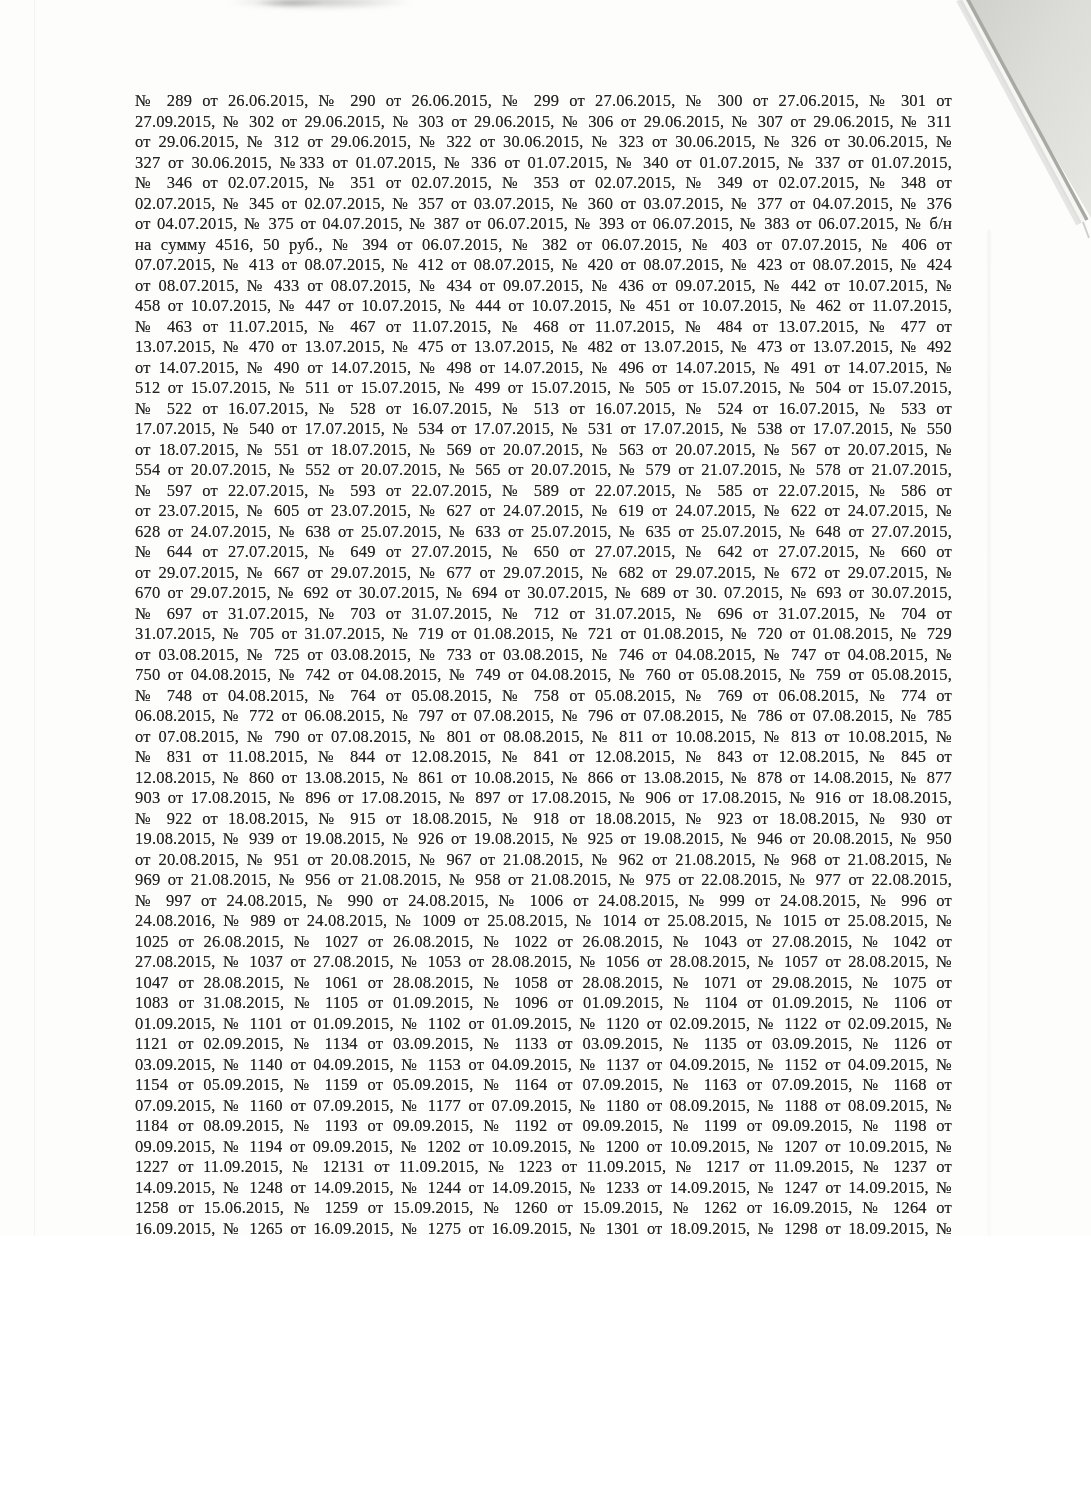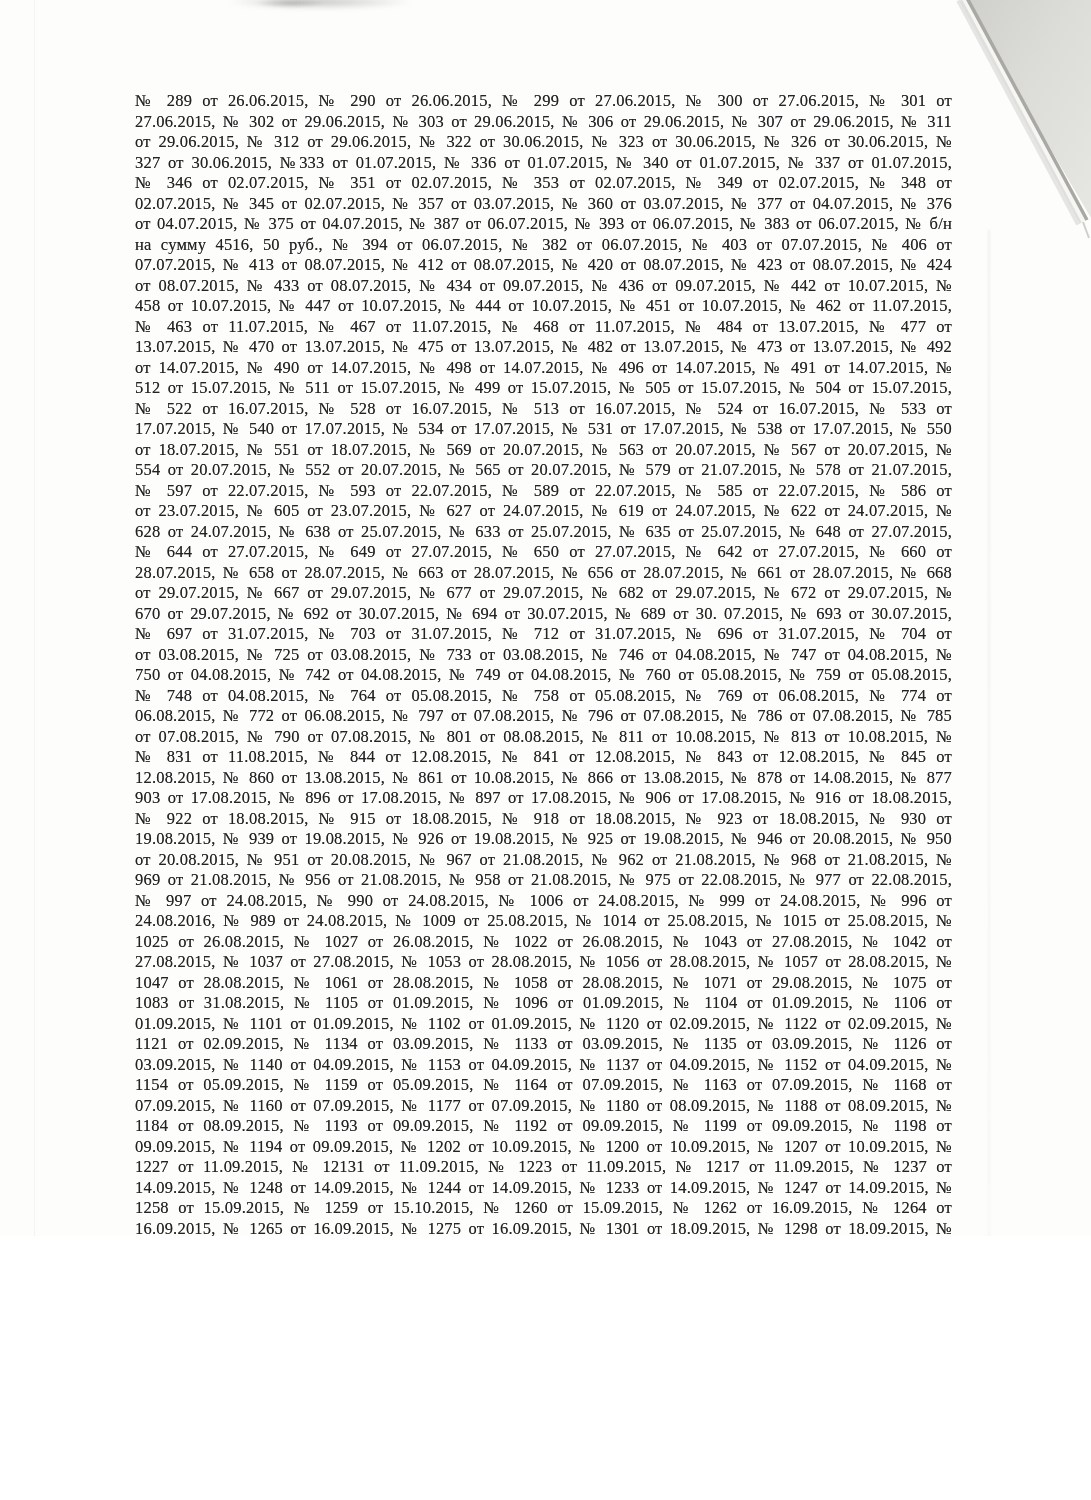--- a/index.html
+++ b/index.html
@@ -126,21 +126,21 @@
 
     <line x1="967" y1="-2" x2="1087" y2="220" stroke="#a9a8a3" stroke-width="3.5"></line>
 
     <line x1="959" y1="0" x2="1079" y2="224" stroke="rgba(120,120,116,0.18)" stroke-width="6"></line>
 
     <line x1="1083" y1="222" x2="1089" y2="238" stroke="rgba(150,149,144,0.45)" stroke-width="2"></line>
   </svg>
 
   <div class="textblock">
       <div class="line">№ 289 от 26.06.2015, № 290 от 26.06.2015, № 299 от 27.06.2015, № 300 от 27.06.2015, № 301 от</div>
-      <div class="line">27.06.2015, № 302 от 29.06.2015, № 303 от 29.06.2015, № 306 от 29.06.2015, № 307 от 29.06.2015, № 311</div>
+      <div class="line">27.09.2015, № 302 от 29.06.2015, № 303 от 29.06.2015, № 306 от 29.06.2015, № 307 от 29.06.2015, № 311</div>
       <div class="line">от 29.06.2015, № 312 от 29.06.2015, № 322 от 30.06.2015, № 323 от 30.06.2015, № 326 от 30.06.2015, №</div>
       <div class="line">327 от 30.06.2015, №333 от 01.07.2015, № 336 от 01.07.2015, № 340 от 01.07.2015, № 337 от 01.07.2015,</div>
       <div class="line">№ 346 от 02.07.2015, № 351 от 02.07.2015, № 353 от 02.07.2015, № 349 от 02.07.2015, № 348 от</div>
       <div class="line">02.07.2015, № 345 от 02.07.2015, № 357 от 03.07.2015, № 360 от 03.07.2015, № 377 от 04.07.2015, № 376</div>
       <div class="line">от 04.07.2015, № 375 от 04.07.2015, № 387 от 06.07.2015, № 393 от 06.07.2015, № 383 от 06.07.2015, № б/н</div>
       <div class="line">на сумму 4516, 50 руб., № 394 от 06.07.2015, № 382 от 06.07.2015, № 403 от 07.07.2015, № 406 от</div>
       <div class="line">07.07.2015, № 413 от 08.07.2015, № 412 от 08.07.2015, № 420 от 08.07.2015, № 423 от 08.07.2015, № 424</div>
       <div class="line">от 08.07.2015, № 433 от 08.07.2015, № 434 от 09.07.2015, № 436 от 09.07.2015, № 442 от 10.07.2015, №</div>
       <div class="line">458 от 10.07.2015, № 447 от 10.07.2015, № 444 от 10.07.2015, № 451 от 10.07.2015, № 462 от 11.07.2015,</div>
       <div class="line">№ 463 от 11.07.2015, № 467 от 11.07.2015, № 468 от 11.07.2015, № 484 от 13.07.2015, № 477 от</div>
@@ -148,24 +148,24 @@
       <div class="line">от 14.07.2015, № 490 от 14.07.2015, № 498 от 14.07.2015, № 496 от 14.07.2015, № 491 от 14.07.2015, №</div>
       <div class="line">512 от 15.07.2015, № 511 от 15.07.2015, № 499 от 15.07.2015, № 505 от 15.07.2015, № 504 от 15.07.2015,</div>
       <div class="line">№ 522 от 16.07.2015, № 528 от 16.07.2015, № 513 от 16.07.2015, № 524 от 16.07.2015, № 533 от</div>
       <div class="line">17.07.2015, № 540 от 17.07.2015, № 534 от 17.07.2015, № 531 от 17.07.2015, № 538 от 17.07.2015, № 550</div>
       <div class="line">от 18.07.2015, № 551 от 18.07.2015, № 569 от 20.07.2015, № 563 от 20.07.2015, № 567 от 20.07.2015, №</div>
       <div class="line">554 от 20.07.2015, № 552 от 20.07.2015, № 565 от 20.07.2015, № 579 от 21.07.2015, № 578 от 21.07.2015,</div>
       <div class="line">№ 597 от 22.07.2015, № 593 от 22.07.2015, № 589 от 22.07.2015, № 585 от 22.07.2015, № 586 от</div>
       <div class="line">от 23.07.2015, № 605 от 23.07.2015, № 627 от 24.07.2015, № 619 от 24.07.2015, № 622 от 24.07.2015, №</div>
       <div class="line">628 от 24.07.2015, № 638 от 25.07.2015, № 633 от 25.07.2015, № 635 от 25.07.2015, № 648 от 27.07.2015,</div>
       <div class="line">№ 644 от 27.07.2015, № 649 от 27.07.2015, № 650 от 27.07.2015, № 642 от 27.07.2015, № 660 от</div>
-      <div class="line">28.07.2015, № 658 от 28.07.2015, № 663 от 28.07.2015, № 656 от 28.07.2015, № 661 от 28.07.2015, № 668</div>
       <div class="line">от 29.07.2015, № 667 от 29.07.2015, № 677 от 29.07.2015, № 682 от 29.07.2015, № 672 от 29.07.2015, №</div>
       <div class="line">670 от 29.07.2015, № 692 от 30.07.2015, № 694 от 30.07.2015, № 689 от 30. 07.2015, № 693 от 30.07.2015,</div>
       <div class="line">№ 697 от 31.07.2015, № 703 от 31.07.2015, № 712 от 31.07.2015, № 696 от 31.07.2015, № 704 от</div>
+      <div class="line">31.07.2015, № 705 от 31.07.2015, № 719 от 01.08.2015, № 721 от 01.08.2015, № 720 от 01.08.2015, № 729</div>
       <div class="line">от 03.08.2015, № 725 от 03.08.2015, № 733 от 03.08.2015, № 746 от 04.08.2015, № 747 от 04.08.2015, №</div>
       <div class="line">750 от 04.08.2015, № 742 от 04.08.2015, № 749 от 04.08.2015, № 760 от 05.08.2015, № 759 от 05.08.2015,</div>
       <div class="line">№ 748 от 04.08.2015, № 764 от 05.08.2015, № 758 от 05.08.2015, № 769 от 06.08.2015, № 774 от</div>
       <div class="line">06.08.2015, № 772 от 06.08.2015, № 797 от 07.08.2015, № 796 от 07.08.2015, № 786 от 07.08.2015, № 785</div>
       <div class="line">от 07.08.2015, № 790 от 07.08.2015, № 801 от 08.08.2015, № 811 от 10.08.2015, № 813 от 10.08.2015, №</div>
       <div class="line">№ 831 от 11.08.2015, № 844 от 12.08.2015, № 841 от 12.08.2015, № 843 от 12.08.2015, № 845 от</div>
       <div class="line">12.08.2015, № 860 от 13.08.2015, № 861 от 10.08.2015, № 866 от 13.08.2015, № 878 от 14.08.2015, № 877</div>
       <div class="line">903 от 17.08.2015, № 896 от 17.08.2015, № 897 от 17.08.2015, № 906 от 17.08.2015, № 916 от 18.08.2015,</div>
       <div class="line">№ 922 от 18.08.2015, № 915 от 18.08.2015, № 918 от 18.08.2015, № 923 от 18.08.2015, № 930 от</div>
       <div class="line">19.08.2015, № 939 от 19.08.2015, № 926 от 19.08.2015, № 925 от 19.08.2015, № 946 от 20.08.2015, № 950</div>
@@ -179,19 +179,19 @@
       <div class="line">1083 от 31.08.2015, № 1105 от 01.09.2015, № 1096 от 01.09.2015, № 1104 от 01.09.2015, № 1106 от</div>
       <div class="line">01.09.2015, № 1101 от 01.09.2015, № 1102 от 01.09.2015, № 1120 от 02.09.2015, № 1122 от 02.09.2015, №</div>
       <div class="line">1121 от 02.09.2015, № 1134 от 03.09.2015, № 1133 от 03.09.2015, № 1135 от 03.09.2015, № 1126 от</div>
       <div class="line">03.09.2015, № 1140 от 04.09.2015, № 1153 от 04.09.2015, № 1137 от 04.09.2015, № 1152 от 04.09.2015, №</div>
       <div class="line">1154 от 05.09.2015, № 1159 от 05.09.2015, № 1164 от 07.09.2015, № 1163 от 07.09.2015, № 1168 от</div>
       <div class="line">07.09.2015, № 1160 от 07.09.2015, № 1177 от 07.09.2015, № 1180 от 08.09.2015, № 1188 от 08.09.2015, №</div>
       <div class="line">1184 от 08.09.2015, № 1193 от 09.09.2015, № 1192 от 09.09.2015, № 1199 от 09.09.2015, № 1198 от</div>
       <div class="line">09.09.2015, № 1194 от 09.09.2015, № 1202 от 10.09.2015, № 1200 от 10.09.2015, № 1207 от 10.09.2015, №</div>
       <div class="line">1227 от 11.09.2015, № 12131 от 11.09.2015, № 1223 от 11.09.2015, № 1217 от 11.09.2015, № 1237 от</div>
       <div class="line">14.09.2015, № 1248 от 14.09.2015, № 1244 от 14.09.2015, № 1233 от 14.09.2015, № 1247 от 14.09.2015, №</div>
-      <div class="line">1258 от 15.09.2015, № 1259 от 15.10.2015, № 1260 от 15.09.2015, № 1262 от 16.09.2015, № 1264 от</div>
+      <div class="line">1258 от 15.06.2015, № 1259 от 15.09.2015, № 1260 от 15.09.2015, № 1262 от 16.09.2015, № 1264 от</div>
       <div class="line">16.09.2015, № 1265 от 16.09.2015, № 1275 от 16.09.2015, № 1301 от 18.09.2015, № 1298 от 18.09.2015, №</div>
       <div class="line">1285 от 18.09.2015, № 1288 от 18.09.2015, № 1289 от 18.09.2015, № 1305 от 19.09.2015, № 1318 от</div>
       <div class="line">21.09.2015, № 1322 от 21.09.2015, № 1310 от 21.09.2015, № 1323 от 22.09.2015, № 1319 от 21.09.2015, №</div>
     </div>
 
 </div>
 
 </body></html>

